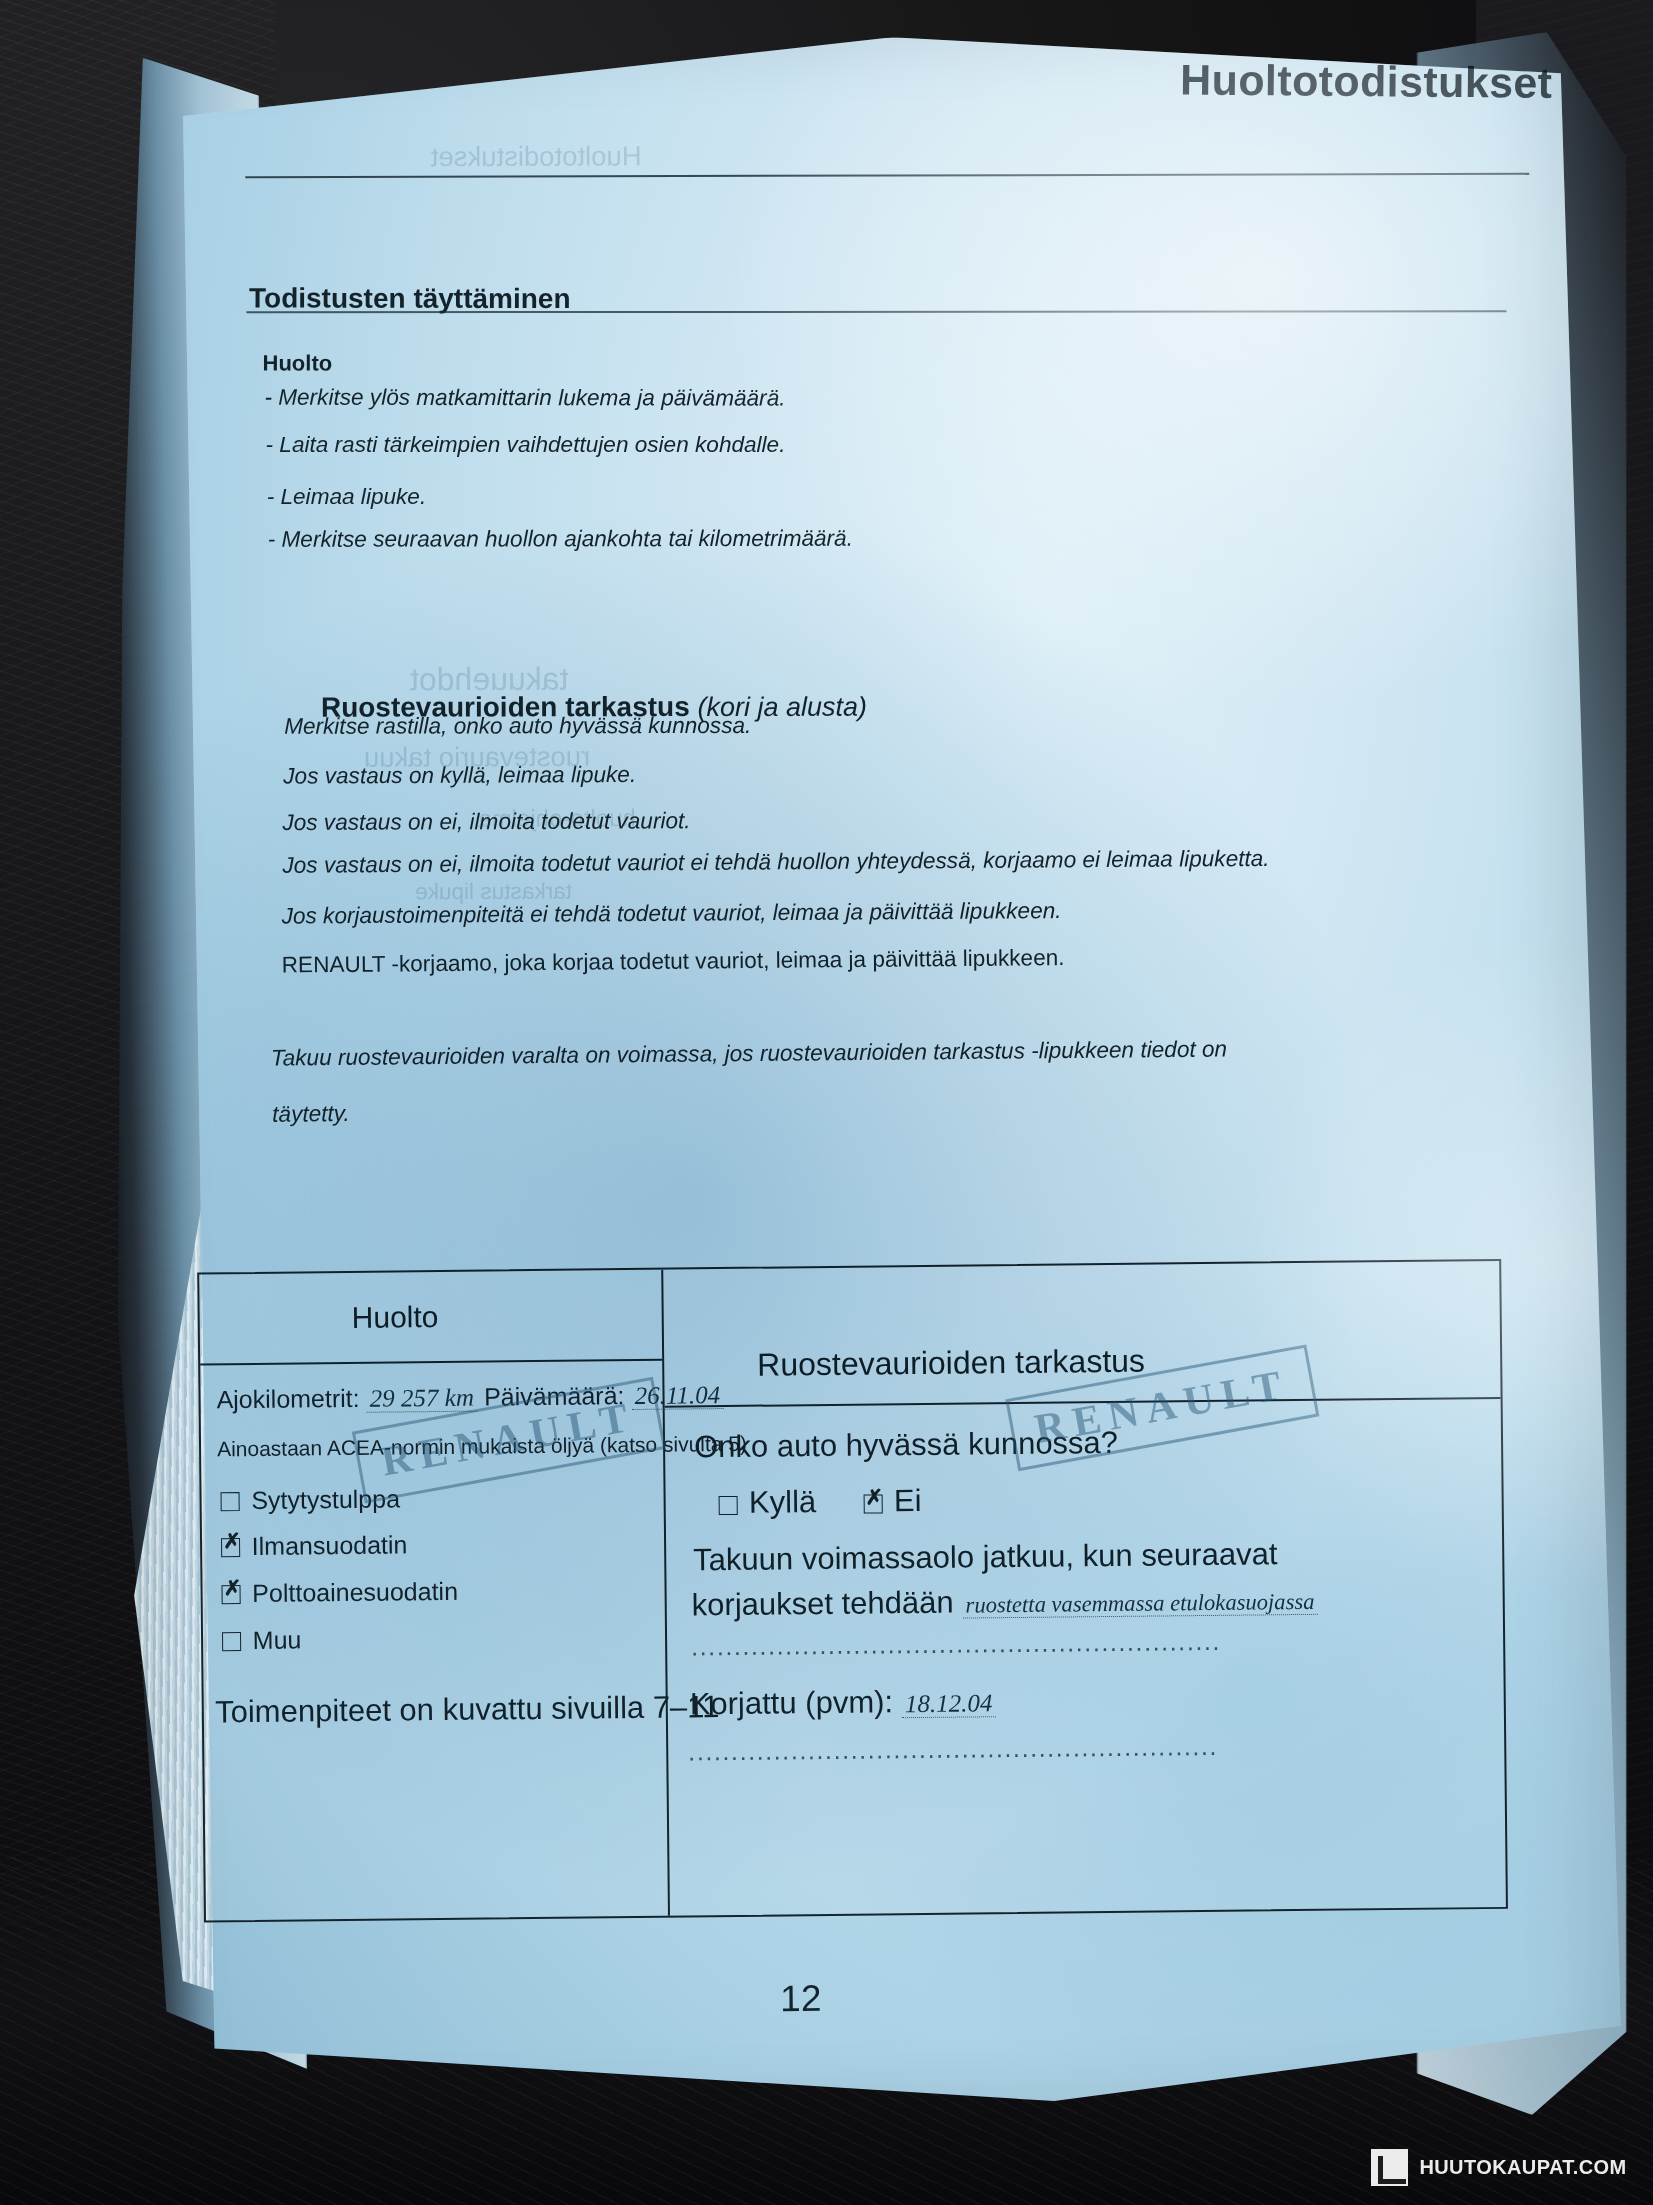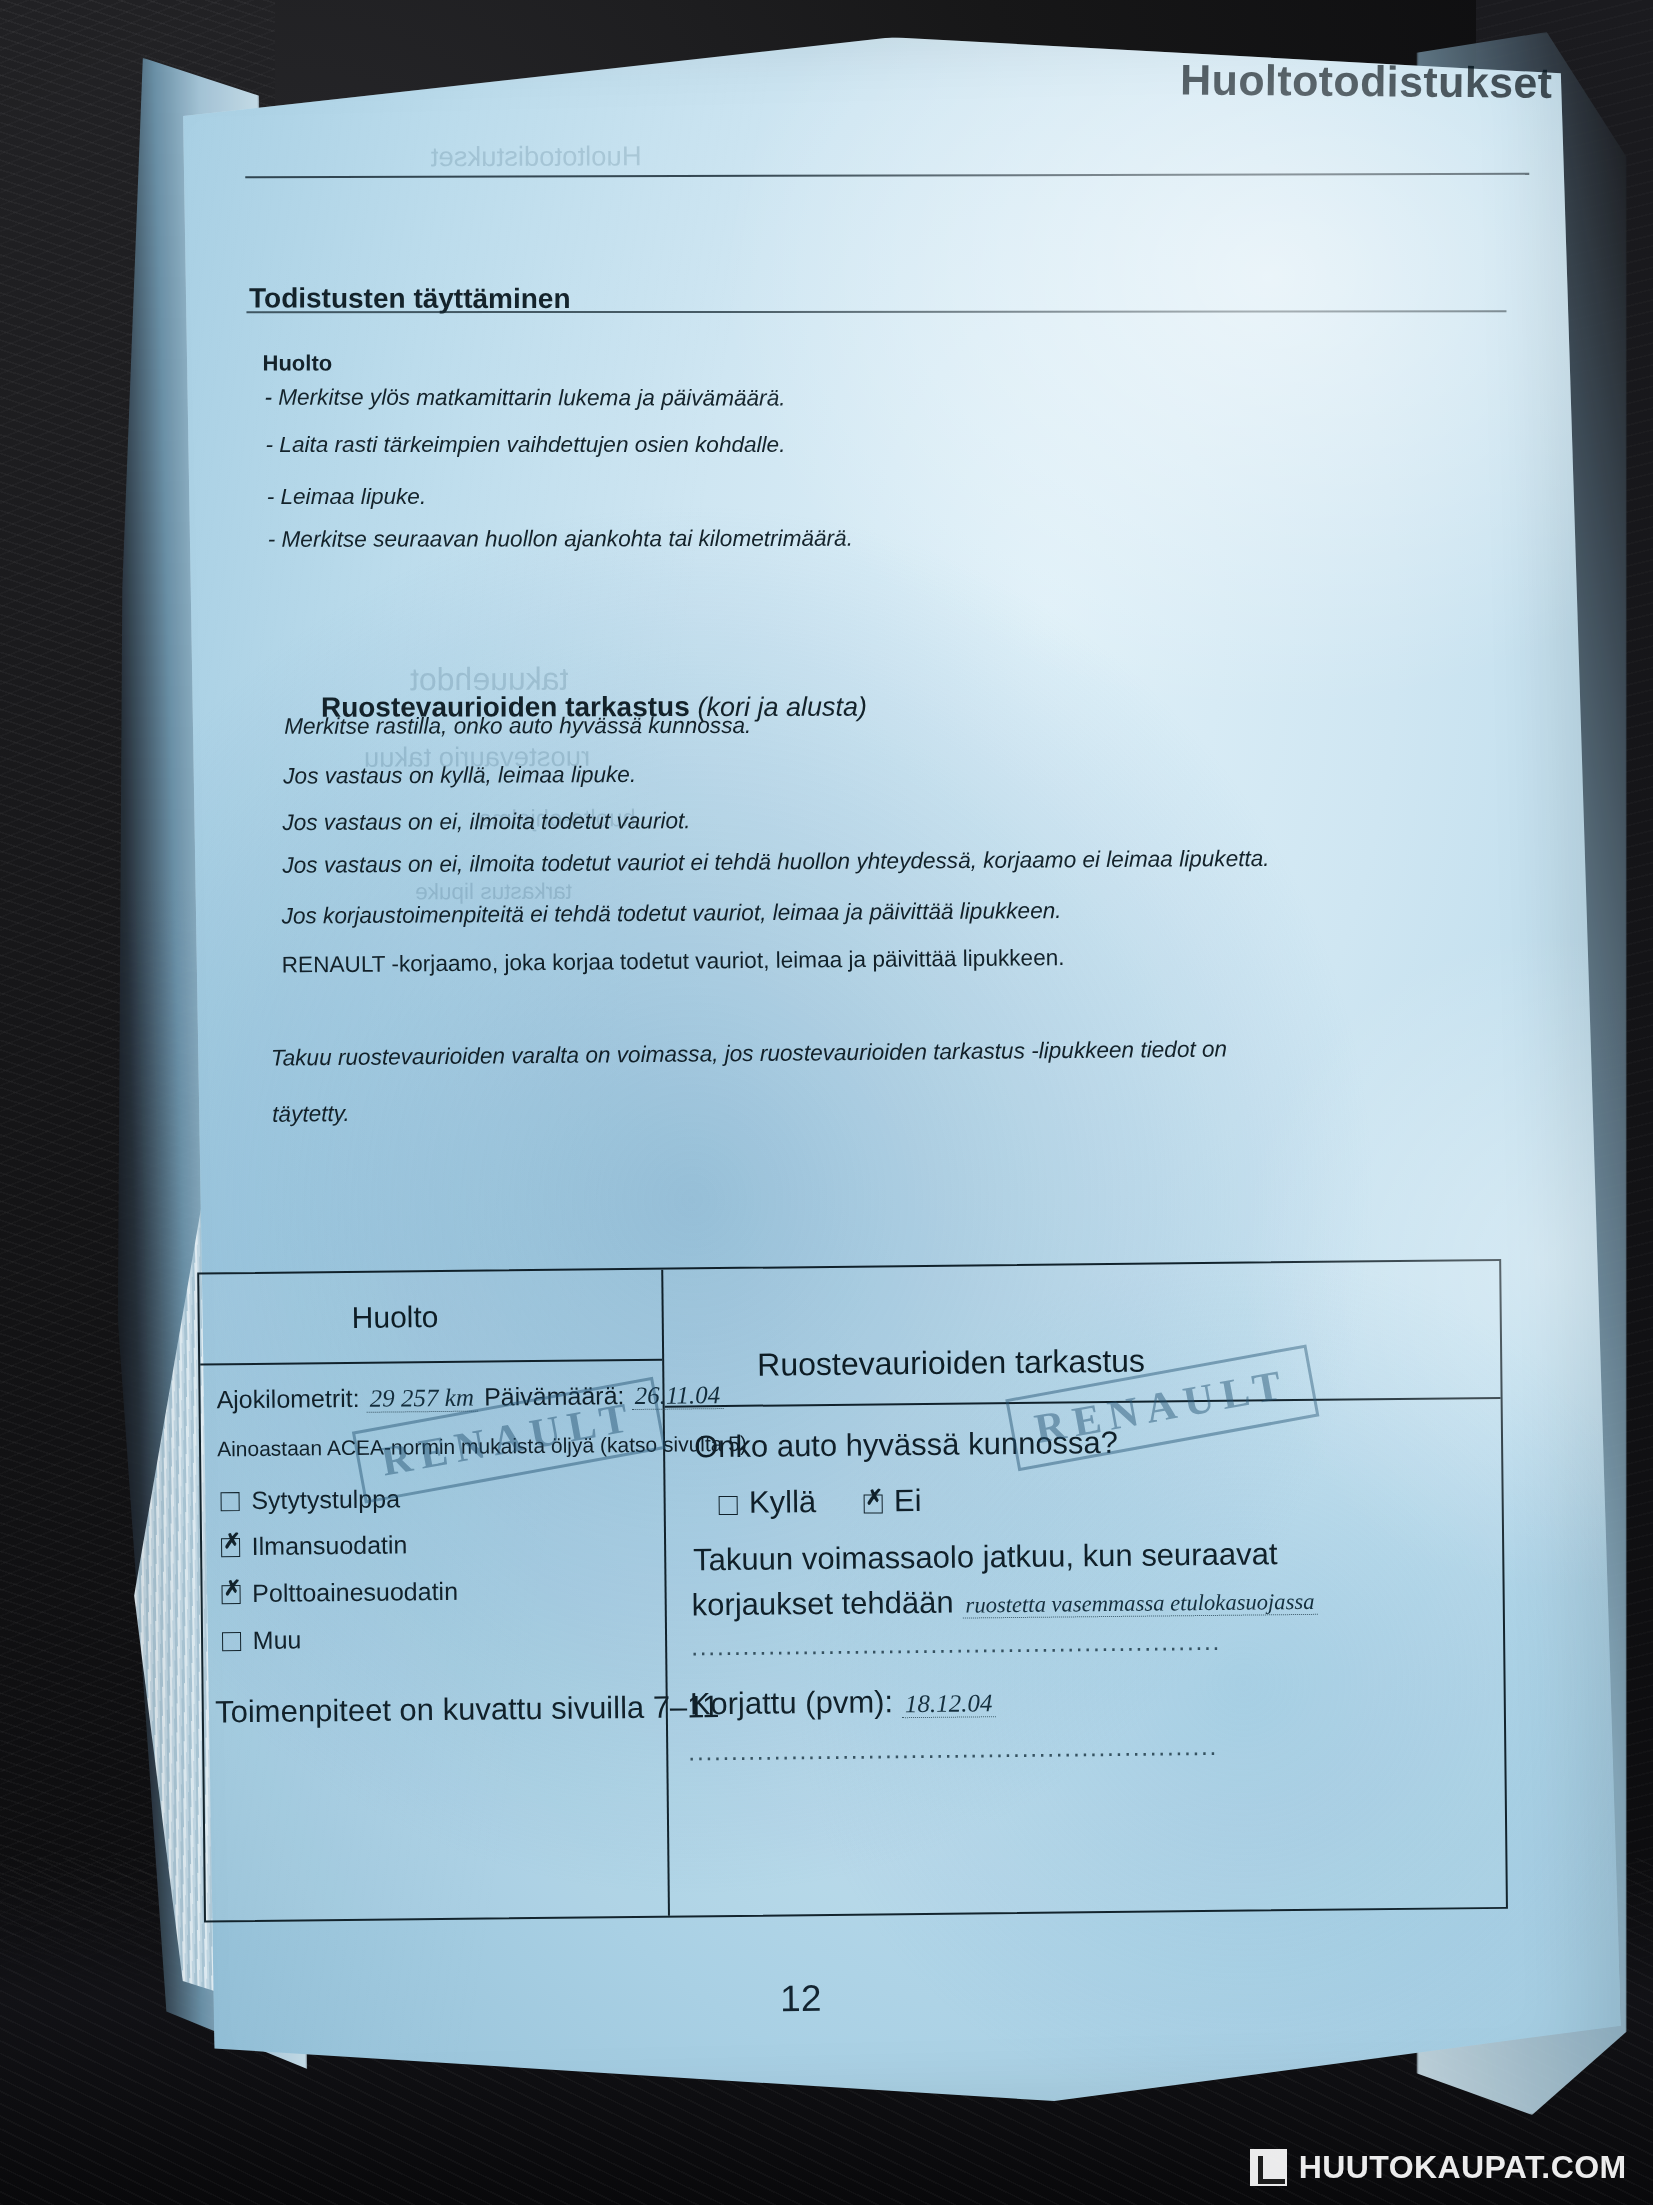--- a/index.html
+++ b/index.html
@@ -329,21 +329,21 @@
   #wm-mark::before {
     content: "";
     position: absolute;
     left: 7.3px; top: 7.3px;
     width: 22.6px; height: 22.6px;
     border-left: 5.7px solid #1f1f1f;
     border-bottom: 5.7px solid #1f1f1f;
   }
   #wm-text {
     color: #ffffff;
-    font-size: 32px;
+    font-size: 20px;
     font-weight: 700;
     letter-spacing: 0.4px;
   }
 </style>
 </head>
 <body>
 
 <div id="photo">
   <div id="cloth-left"></div>
   <div id="cloth-right"></div>

